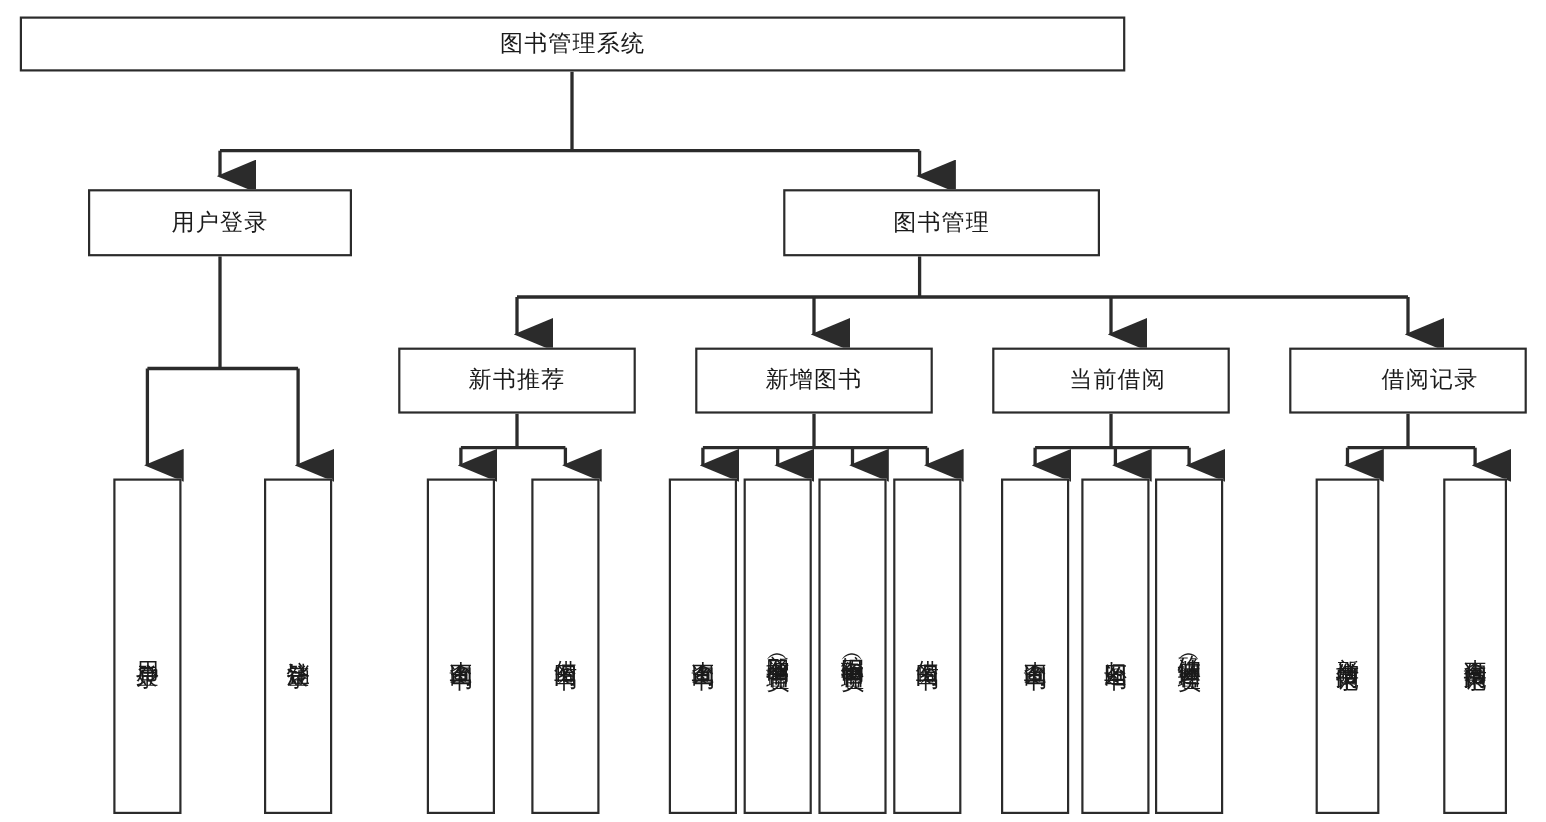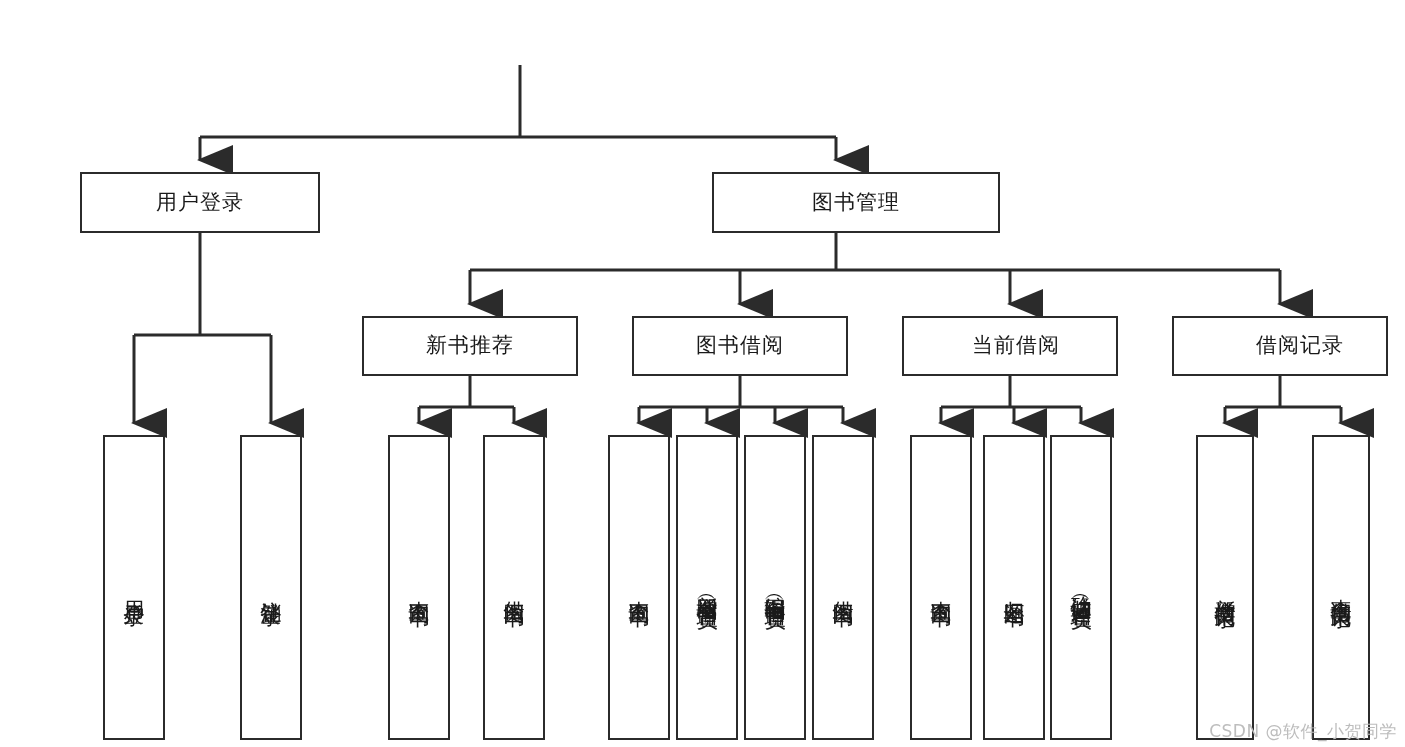--- a/index.html
+++ b/index.html
@@ -115,28 +115,29 @@
       <path d="M 1014 407 L 1014 423" marker-end="url(#arrow)"></path>
       <path d="M 1081 407 L 1081 423" marker-end="url(#arrow)"></path>
 
       <path d="M 1280 376 L 1280 407"></path>
       <path d="M 1225 407 L 1341 407"></path>
       <path d="M 1225 407 L 1225 423" marker-end="url(#arrow)"></path>
       <path d="M 1341 407 L 1341 423" marker-end="url(#arrow)"></path>
     </g>
   </svg>
 
+  <div class="node h" style="left: 18px; top: 15px; width: 1005px; height: 50px;">图书管理系统</div>
 
   <div id="level2-nodes">
       <div class="node h" style="left: 80px; top: 172px; width: 240px; height: 61px;">用户登录</div>
       <div class="node h" style="left: 712px; top: 172px; width: 288px; height: 61px;">图书管理</div>
     </div>
   <div id="level3-nodes">
       <div class="node h" style="left: 362px; top: 316px; width: 216px; height: 60px;">新书推荐</div>
-      <div class="node h" style="left: 632px; top: 316px; width: 216px; height: 60px;">图书借阅</div>
+      <div class="node h" style="left: 632px; top: 316px; width: 216px; height: 60px;">新增图书</div>
       <div class="node h" style="left: 902px; top: 316px; width: 216px; height: 60px; padding-left: 12px;">当前借阅</div>
       <div class="node h" style="left: 1172px; top: 316px; width: 216px; height: 60px; padding-left: 40px;">借阅记录</div>
     </div>
   <div id="leaf-nodes">
       <div class="node v" style="left: 103px; top: 435px; width: 62px; height: 305px;">
         <span class="vtext">用户登录</span>
       </div>
       <div class="node v" style="left: 240px; top: 435px; width: 62px; height: 305px;">
         <span class="vtext">注销登录</span>
       </div>
@@ -168,14 +169,13 @@
         <span class="vtext">确认归还（管理员）</span>
       </div>
       <div class="node v" style="left: 1196px; top: 435px; width: 58px; height: 305px;">
         <span class="vtext">新增借阅记录</span>
       </div>
       <div class="node v" style="left: 1312px; top: 435px; width: 58px; height: 305px;">
         <span class="vtext">查询借阅记录</span>
       </div>
     </div>
 
-  <div id="watermark">CSDN @软件_小贺同学</div>
 </div>
 
 </body></html>

